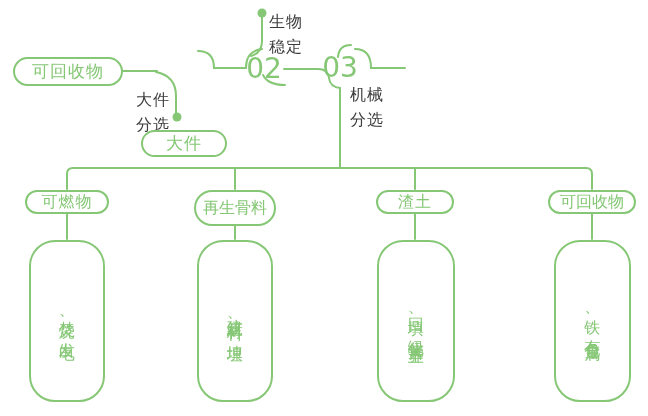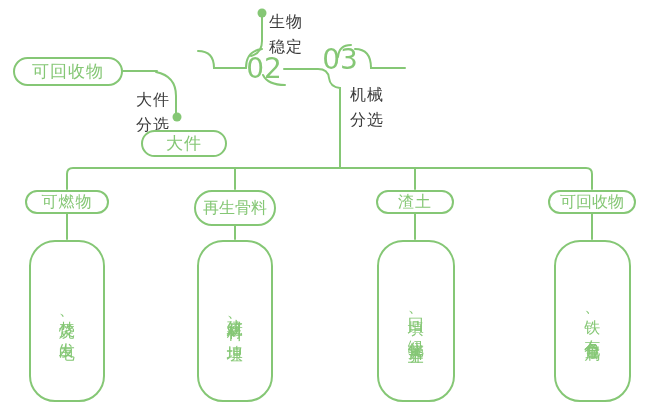--- a/index.html
+++ b/index.html
@@ -81,21 +81,21 @@
 
     <path d="M67,214 V239"></path>
     <path d="M235,214 V239"></path>
     <path d="M415,214 V239"></path>
     <path d="M592,214 V239"></path>
   </svg>
 
   <div class="pill big" style="left:13px;top:57px;width:110px;height:29px;">可回收物</div>
 
   <div class="num" style="left:244px;top:54px;">02</div>
-  <div class="num" style="left:320px;top:45px;">03</div>
+  <div class="num" style="left:320px;top:53px;">03</div>
 
   <div class="lbl" style="left:269px;top:9px;">生物
 稳定</div>
   <div class="lbl" style="left:136px;top:87px;">大件
 分选</div>
   <div class="lbl" style="left:350px;top:82px;font-family:Liberation Serif, serif;">机械
 分选</div>
 
   <div class="pill big" style="left:141px;top:130px;width:86px;height:27px;">大件</div>
 

